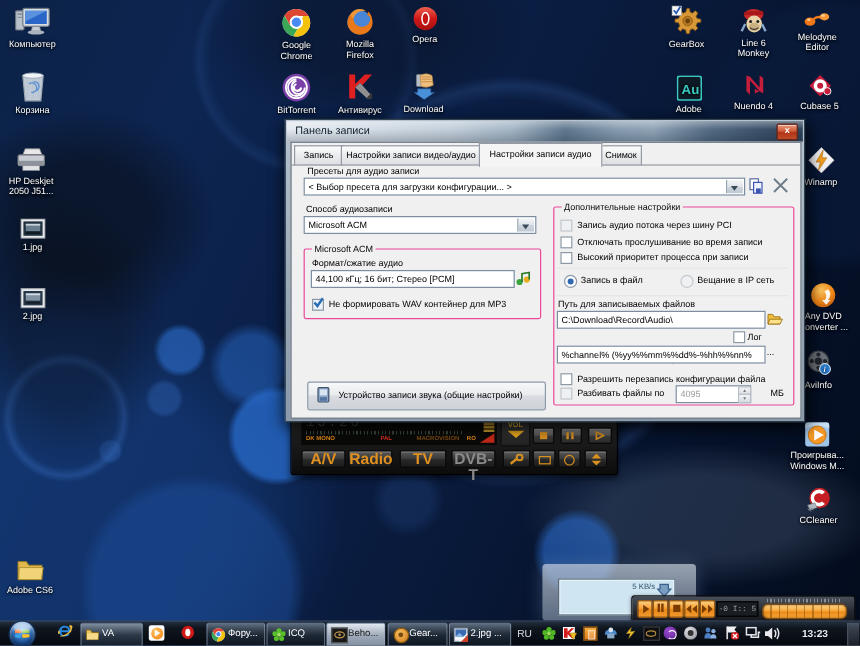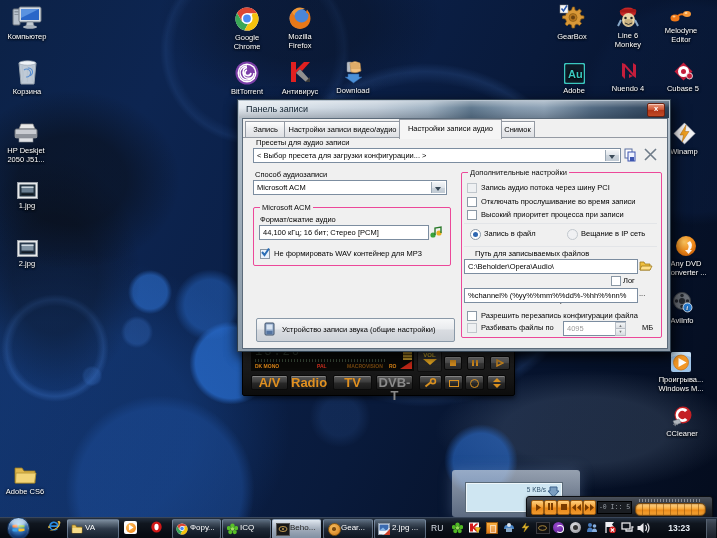--- a/index.html
+++ b/index.html
@@ -164,20 +164,32 @@
       <circle cx="24" cy="23" r="9.5" fill="#4a8af4" stroke="#fff" stroke-width="3.4"></circle>
     </svg>Google
 Chrome</div>
   <div class="ic" style="left:270px;top:6px;width:60px;"><svg class="g" width="24" height="24" viewBox="0 0 48 48">
       <circle cx="23" cy="25" r="20" fill="#4a86d8"></circle>
       <path fill-rule="evenodd" d="M24 4 a21 21 0 1 0 .01 0 Z M27 5 a14 14 0 1 0 .01 0 Z" fill="#e87818"></path>
       <path d="M8 12 Q14 3 24 3 Q30 3 34 6 Q26 5 20 9 Q14 13 13 19 Q10 16 8 12 Z" fill="#f09838"></path>
       <path d="M38 7 Q44 13 44 21 Q41 15 36 13 Z" fill="#e87818"></path>
     </svg>Mozilla
 Firefox</div>
+  <div class="ic" style="left:324px;top:5px;width:60px;"><svg class="g" width="21" height="21" viewBox="0 0 42 42">
+      <defs>
+          <linearGradient id="og" x1="0" y1="0" x2="0" y2="1">
+            <stop offset="0" stop-color="#f06050"></stop>
+            <stop offset=".5" stop-color="#d01818"></stop>
+            <stop offset="1" stop-color="#a81010"></stop>
+          </linearGradient>
+        </defs>
+      <circle cx="21" cy="21" r="19.5" fill="url(#og)"></circle>
+      <ellipse cx="21" cy="21" rx="7" ry="11.5" fill="#fff"></ellipse>
+      <ellipse cx="21" cy="21" rx="4.5" ry="9" fill="#c81616"></ellipse>
+    </svg>Opera</div>
   <div class="ic" style="left:217px;top:61px;width:60px;"><svg class="g" width="24" height="24" viewBox="0 0 48 48">
       <circle cx="24" cy="24" r="23" fill="#7b3fa8"></circle>
       <circle cx="24" cy="24" r="19" fill="#fff"></circle>
       <circle cx="24" cy="24" r="16" fill="#7b3fa8"></circle>
       <path d="M24 10 A14 14 0 1 0 38 24 A11 11 0 1 1 24 13 A8 8 0 1 0 32 24 A6 6 0 1 1 24 18" fill="none" stroke="#fff" stroke-width="3"></path>
     </svg>BitTorrent</div>
   <div class="ic" style="left:270px;top:60px;width:60px;"><svg class="g" width="25" height="25" viewBox="0 0 50 50">
       <path d="M6 4 L16 4 L16 20 L32 4 L44 4 L28 22 L24 18 L16 26 L16 44 L6 44 Z" fill="#e02020"></path>
       <path d="M16 26 L24 18 L42 38 L42 44 L36 44 Z" fill="#909090"></path>
       <path d="M34 44 L44 44 L44 34 Z" fill="#383838"></path>
@@ -409,22 +421,22 @@
       <div class="cb" style="left:224px;top:78px;"></div>
       <div class="cbt" style="left:238px;top:78px;">Отключать прослушивание во время записи</div>
       <div class="cb" style="left:224px;top:91px;"></div>
       <div class="cbt" style="left:238px;top:91px;">Высокий приоритет процесса при записи</div>
       <div style="position:absolute;left:221px;top:104px;width:193px;height:22px;border-top:1px solid #e3e5e8;border-bottom:1px solid #e3e5e8;"></div>
       <div style="position:absolute;left:227px;top:110px;width:9px;height:9px;border-radius:50%;background:#fff;border:1px solid #8b98a5;"></div>
       <div style="position:absolute;left:230px;top:113px;width:5px;height:5px;border-radius:50%;background:#2f67b1;"></div>
       <div class="cbt" style="left:241px;top:110px;">Запись в файл</div>
       <div style="position:absolute;left:324px;top:110px;width:9px;height:9px;border-radius:50%;background:#f0f1f3;border:1px solid #c2c8ce;"></div>
       <div class="cbt dis" style="left:338px;top:110px;">Вещание в IP сеть</div>
-      <div class="lbl" style="left:232px;top:130px;">Путь для записываемых файлов</div>
-      <div class="inp" style="left:221px;top:140px;width:166px;height:13px;">C:\Beholder\Opera\Audio\</div>
+      <div class="lbl" style="left:222px;top:130px;">Путь для записываемых файлов</div>
+      <div class="inp" style="left:221px;top:140px;width:166px;height:13px;">C:\Download\Record\Audio\</div>
       <svg style="position:absolute;left:396px;top:141px;" width="14" height="12" viewBox="0 0 14 12">
           <path d="M1 3 L1 10 L11 10 L11 4 L6 4 L5 2 L1 2 Z" fill="#f0c040" stroke="#a07818" stroke-width=".8"></path>
           <path d="M2.5 6 L13 6 L11 10 L1 10 Z" fill="#ffe08a" stroke="#a07818" stroke-width=".8"></path>
         </svg>
       <div class="lbl" style="left:222px;top:176px;padding-left:39px;">Шаблон имени файла</div>
       <div class="cb" style="left:368px;top:157px;"></div>
       <div class="cbt" style="left:380px;top:157px;">Лог</div>
       <div class="inp" style="left:221px;top:169px;width:166px;height:13px;">%channel% (%yy%%mm%%dd%-%hh%%nn%</div>
       <div class="lbl" style="left:396px;top:170px;">...</div>
       <div class="cb" style="left:224px;top:192px;"></div>

